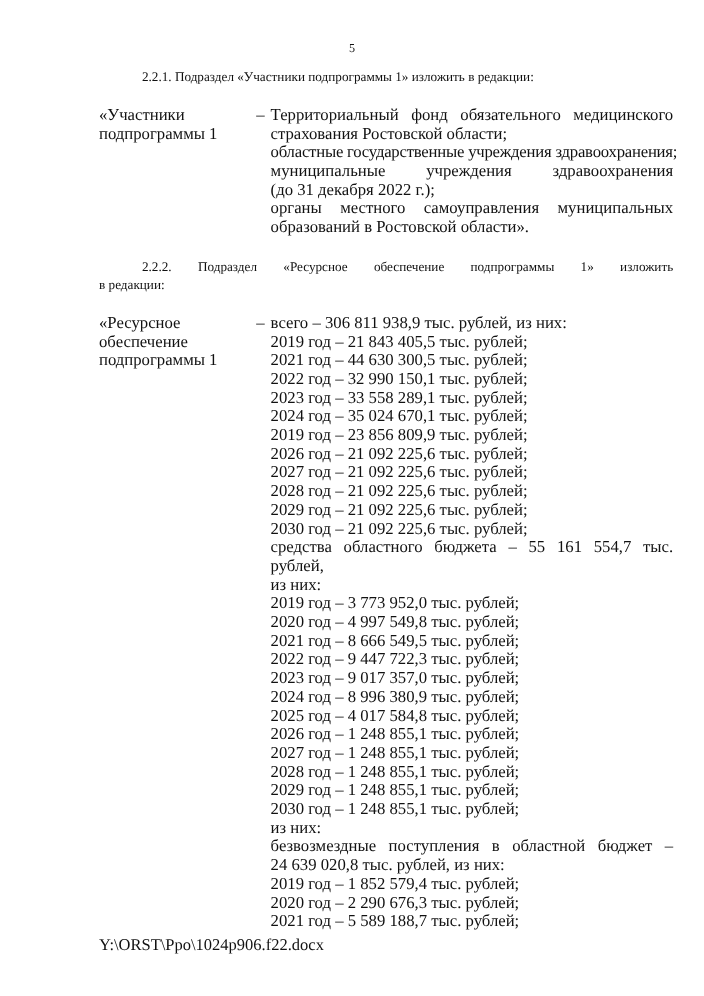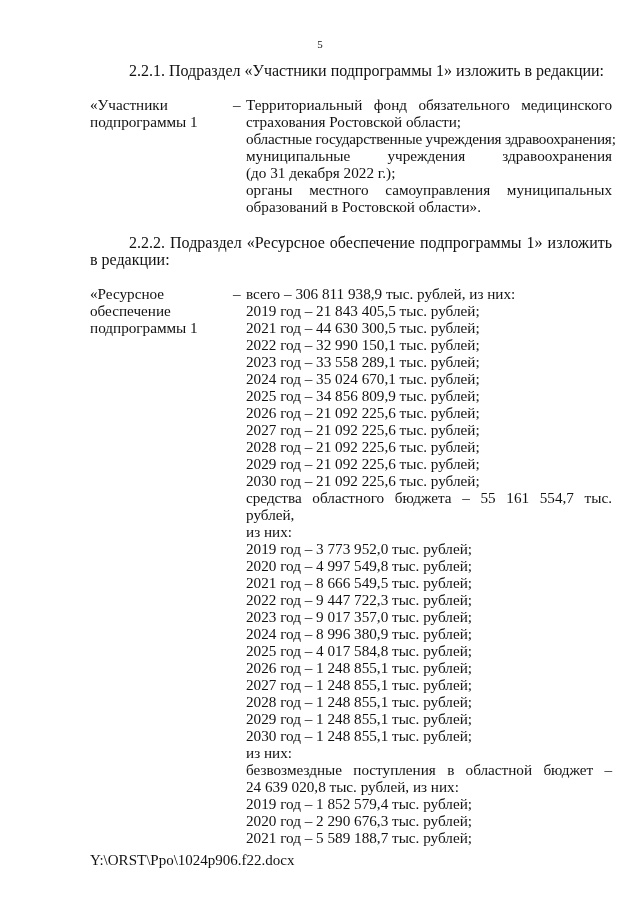--- a/index.html
+++ b/index.html
@@ -1,19 +1,19 @@
 <!DOCTYPE html>
 <html><head>
 <meta charset="utf-8">
 <style>
   html, body { margin:0; padding:0; background:#ffffff; }
   body { width:640px; height:905px; position:relative; overflow:hidden;
          font-family:"Liberation Serif", "DejaVu Serif", serif; color:#111; }
   .page-num { position:absolute; top:38px; left:0; width:640px; text-align:center; font-size:11px; }
-  .para { position:absolute; font-size:16px; line-height:17px; }
+  .para { position:absolute; font-size:12px; line-height:17px; }
   .indent-para { left:90px; width:522px; text-align:justify; }
   .row { position:absolute; left:90px; width:522px; font-size:15.2px; line-height:17px; }
   .row .label { position:absolute; left:0; top:0; width:140px; }
   .row .dash { position:absolute; left:143px; top:0; }
   .row .content { position:absolute; left:156px; top:0; width:366px; }
   .jl { display:block; text-align:justify; text-align-last:justify; }
   .ln { display:block; white-space:nowrap; }
   .footer { position:absolute; top:852px; left:90px; font-size:15px; }
 </style>
 </head>
@@ -52,21 +52,21 @@
     <span class="ln">подпрограммы 1</span>
   </div>
   <div class="dash">–</div>
   <div class="content">
     <span class="ln">всего – 306 811 938,9 тыс. рублей, из них:</span>
     <span class="ln">2019 год – 21 843 405,5 тыс. рублей;</span>
     <span class="ln">2021 год – 44 630 300,5 тыс. рублей;</span>
     <span class="ln">2022 год – 32 990 150,1 тыс. рублей;</span>
     <span class="ln">2023 год – 33 558 289,1 тыс. рублей;</span>
     <span class="ln">2024 год – 35 024 670,1 тыс. рублей;</span>
-    <span class="ln">2025 год – 34 856 809,9 тыс. рублей;</span>
+    <span class="ln">2019 год – 23 856 809,9 тыс. рублей;</span>
     <span class="ln">2026 год – 21 092 225,6 тыс. рублей;</span>
     <span class="ln">2027 год – 21 092 225,6 тыс. рублей;</span>
     <span class="ln">2028 год – 21 092 225,6 тыс. рублей;</span>
     <span class="ln">2029 год – 21 092 225,6 тыс. рублей;</span>
     <span class="ln">2030 год – 21 092 225,6 тыс. рублей;</span>
     <span class="jl">средства областного бюджета – 55 161 554,7 тыс. рублей,</span>
     <span class="ln">из них:</span>
     <span class="ln">2019 год – 3 773 952,0 тыс. рублей;</span>
     <span class="ln">2020 год – 4 997 549,8 тыс. рублей;</span>
     <span class="ln">2021 год – 8 666 549,5 тыс. рублей;</span>

